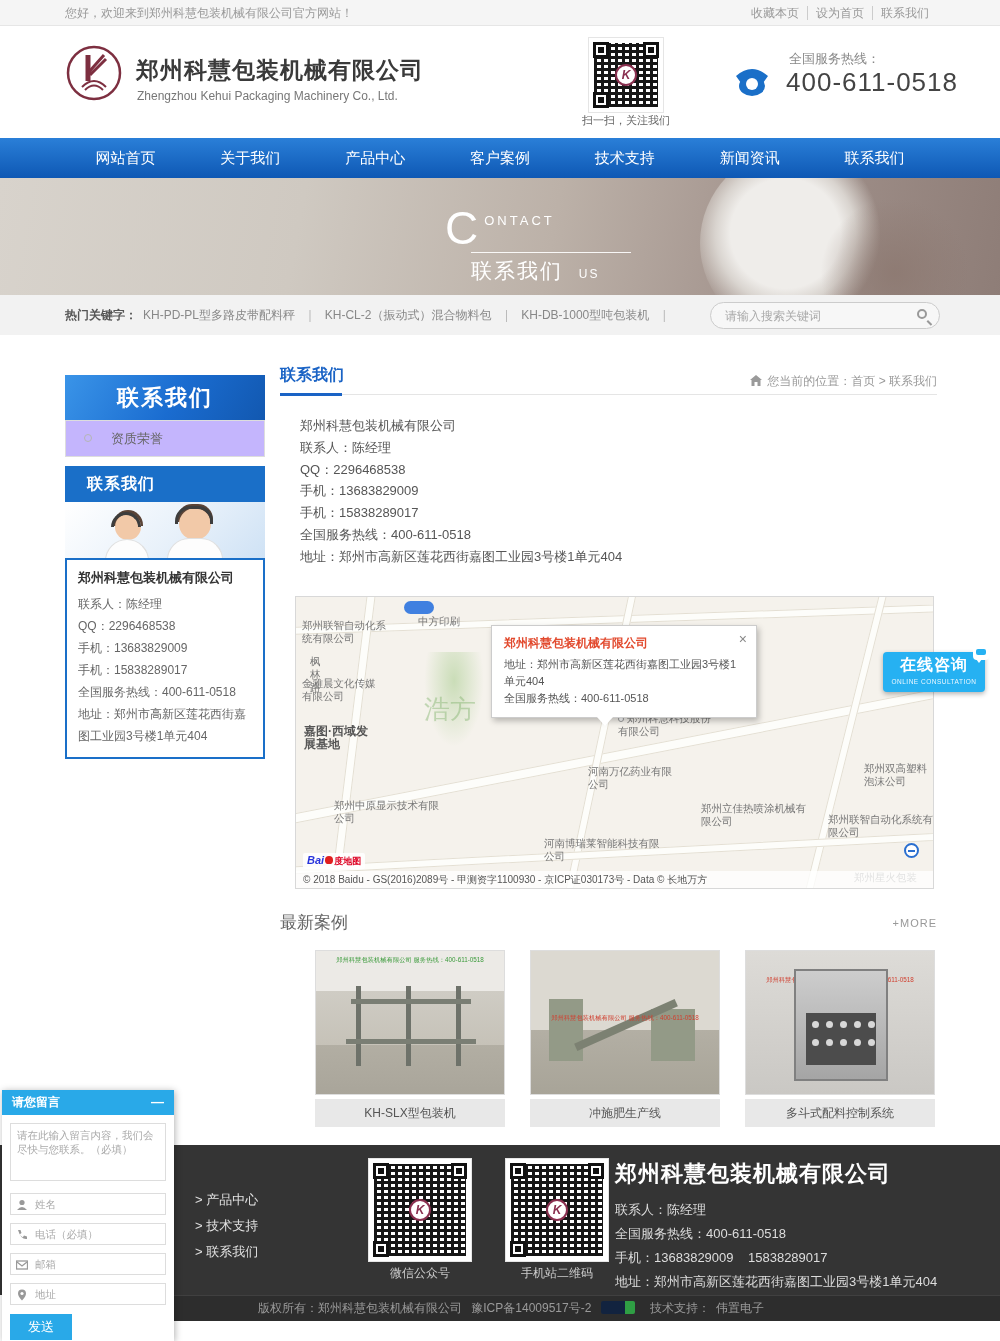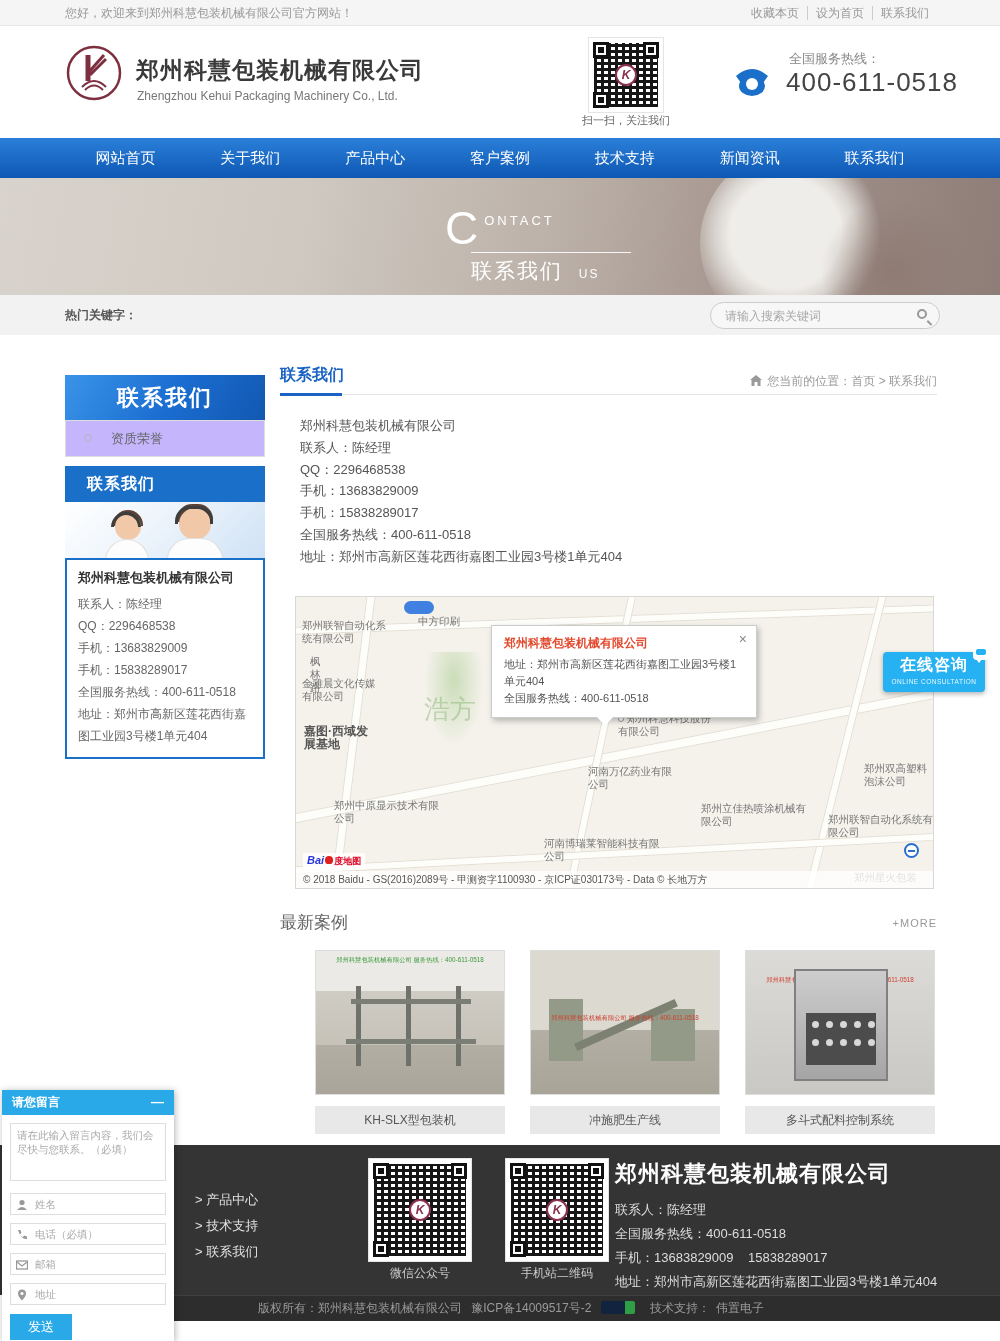--- a/index.html
+++ b/index.html
@@ -130,21 +130,21 @@
   .bdlogo { position:absolute; left:7px; bottom:19px; background:rgba(255,255,255,.85); padding:1px 4px;
             font-size:11px; font-weight:bold; font-style:italic; color:#2834dc; border-radius:2px; }
   .bdlogo .paw { display:inline-block; width:8px; height:8px; background:#e01f1f; border-radius:50% 50% 45% 45%; margin:0 1px; vertical-align:0; }
   .bdlogo .mini { font-style:normal; font-size:9px; color:#d02; }
 
   
   .cases-title { position:absolute; left:0; top:546px; font-size:17px; color:#666; }
   .cases-more { position:absolute; right:0; top:552px; font-size:11px; color:#999; cursor:pointer; letter-spacing:1px; text-decoration:none; }
   .card { position:absolute; top:585px; width:190px; cursor:pointer; }
   .card .img { position:relative; height:145px; border:1px solid #ddd; overflow:hidden; }
-  .card .cap { height:28px; margin-top:11px; background:#e8e8e8; color:#555; font-size:12px; text-align:center; line-height:28px; }
+  .card .cap { height:28px; margin-top:4px; background:#e8e8e8; color:#555; font-size:12px; text-align:center; line-height:28px; }
   .wmark { position:absolute; left:0; width:100%; text-align:center; font-size:7px; transform:scale(.9); white-space:nowrap; }
   .img1 { background:linear-gradient(#eceae6 0%,#eceae6 28%,#cfccc4 28%,#c6c2b8 66%,#b2aea3 66%,#a9a59a 100%); }
   .img1 .bar-v { position:absolute; background:#6e726a; width:5px; height:80px; top:35px; }
   .img1 .bar-h { position:absolute; background:#7a7e74; height:5px; width:120px; top:48px; left:35px; }
   .img2 { background:linear-gradient(#dcd9d1 0%,#dcd9d1 55%,#b3afa4 55%,#a8a498 100%); }
   .img2 .mach { position:absolute; background:#939a87; }
   .img2 .belt { position:absolute; width:110px; height:8px; background:#7c8172; transform:rotate(-24deg); left:40px; top:70px; }
   .img3 { background:linear-gradient(#dddbd7,#cac8c4); }
   .img3 .cab { position:absolute; left:48px; top:18px; width:94px; height:112px;
                background:linear-gradient(#cdcdcd,#a5a5a5); border:2px solid #808080; }
@@ -262,20 +262,23 @@
     <div class="bline"></div>
     <div class="row2">
       <span>联系我们</span>
       <span class="us">US</span>
     </div>
   </div>
 </div>
 
 <div id="kwbar">
   <span class="kw-label">热门关键字：</span>
+  <span class="kws">
+    <a>KH-PD-PL型多路皮带配料秤</a><span class="sep">｜</span><a>KH-CL-2（振动式）混合物料包</a><span class="sep">｜</span><a>KH-DB-1000型吨包装机</a><span class="sep">｜</span>
+  </span>
   <div class="searchbox">
     <input type="text" placeholder="请输入搜索关键词" style="">
     <span class="mag"></span>
   </div>
 </div>
 
 <div id="sidebar">
   <div class="side-head">联系我们</div>
   <div class="side-menu">
     <div class="side-item">

